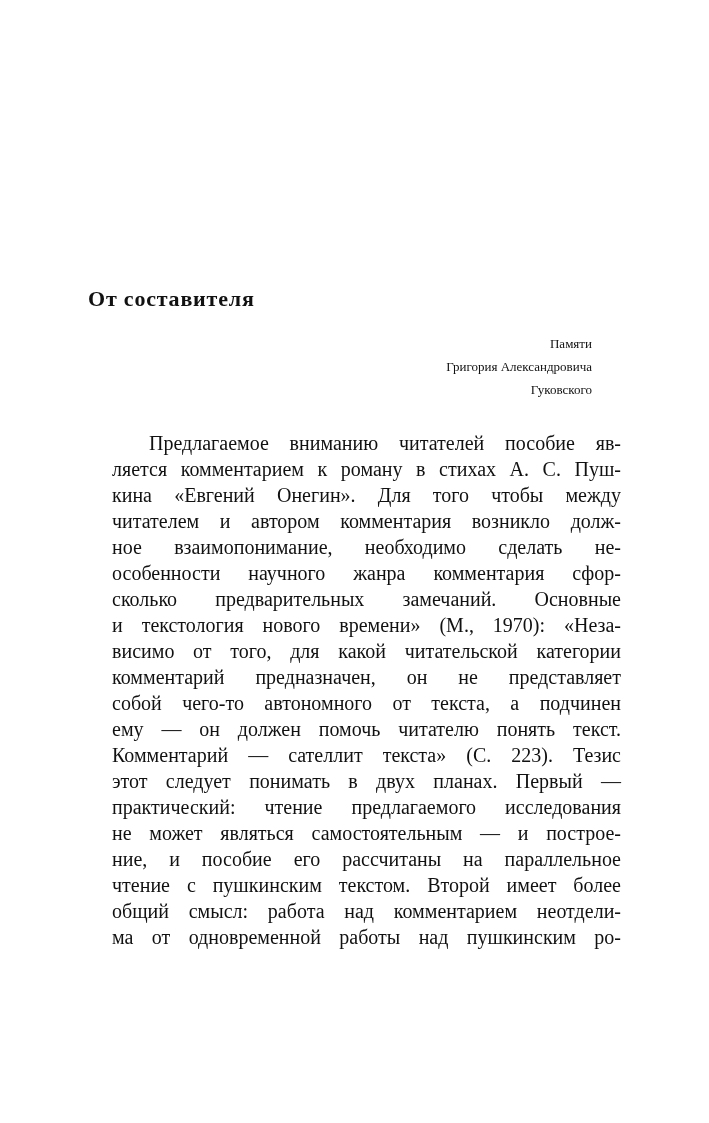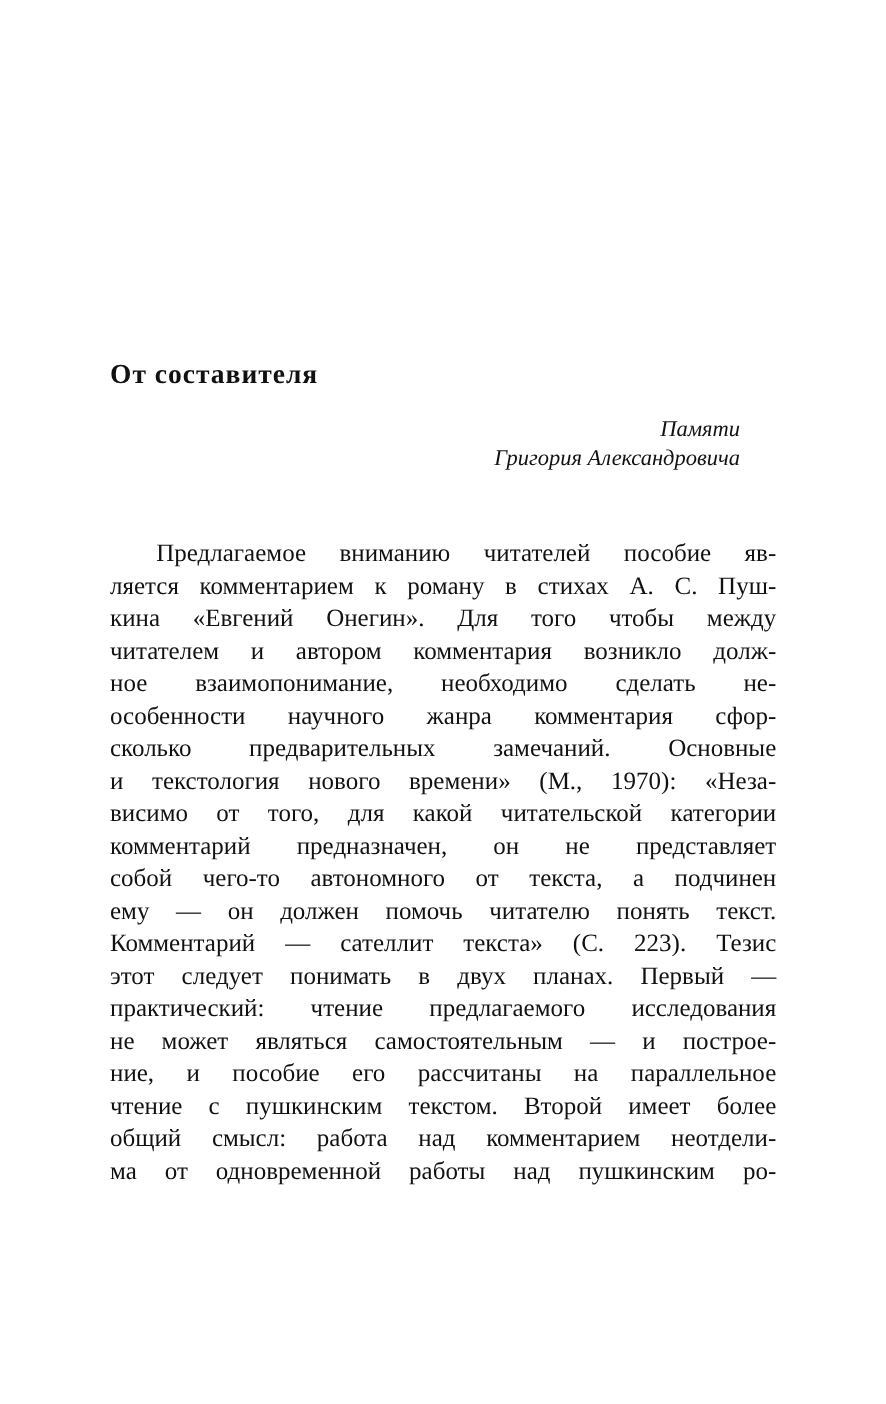--- a/index.html
+++ b/index.html
@@ -26,55 +26,56 @@
     font-weight: bold;
     letter-spacing: 0.8px;
     color: #111111;
   }
   .epigraph {
     position: absolute;
     top: 332px;
     left: 88px;
     width: 504px; 
     text-align: right;
-    font-style: italic;
-    font-size: 18px;
+    font-size: 13px;
     line-height: 23px;
     color: #111111;
   }
   .body-text {
     position: absolute;
     top: 430px;
     left: 88px;
     width: 533px;
     font-size: 20px;
     line-height: 26px;
     color: #111111;
   }
   .body-text .line {
     text-align: justify;
     text-align-last: justify;
     white-space: normal;
+    margin-left: 24px;
   }
   .body-text .line.first {
     padding-left: 37px;
   }
   .italic {
   }
 </style>
 </head>
 <body>
 
 <div class="page">
 
   <h1 class="title">От составителя</h1>
 
   <div class="epigraph">
     <div class="epigraph-line">Памяти</div>
     <div class="epigraph-line">Григория Александровича</div>
+    <div class="epigraph-line">Гуковского</div>
   </div>
 
   <div class="body-text" id="body-text">
       <div class="line first"><span>Предлагаемое вниманию читателей пособие яв-</span></div>
       <div class="line"><span>ляется комментарием к роману в стихах А. С. Пуш-</span></div>
       <div class="line"><span>кина «Евгений Онегин». Для того чтобы между</span></div>
       <div class="line"><span>читателем и автором комментария возникло долж-</span></div>
       <div class="line"><span>ное взаимопонимание, необходимо сделать не-</span></div>
       <div class="line"><span>особенности научного жанра комментария сфор-</span></div>
       <div class="line"><span>сколько предварительных замечаний. Основные</span></div>

